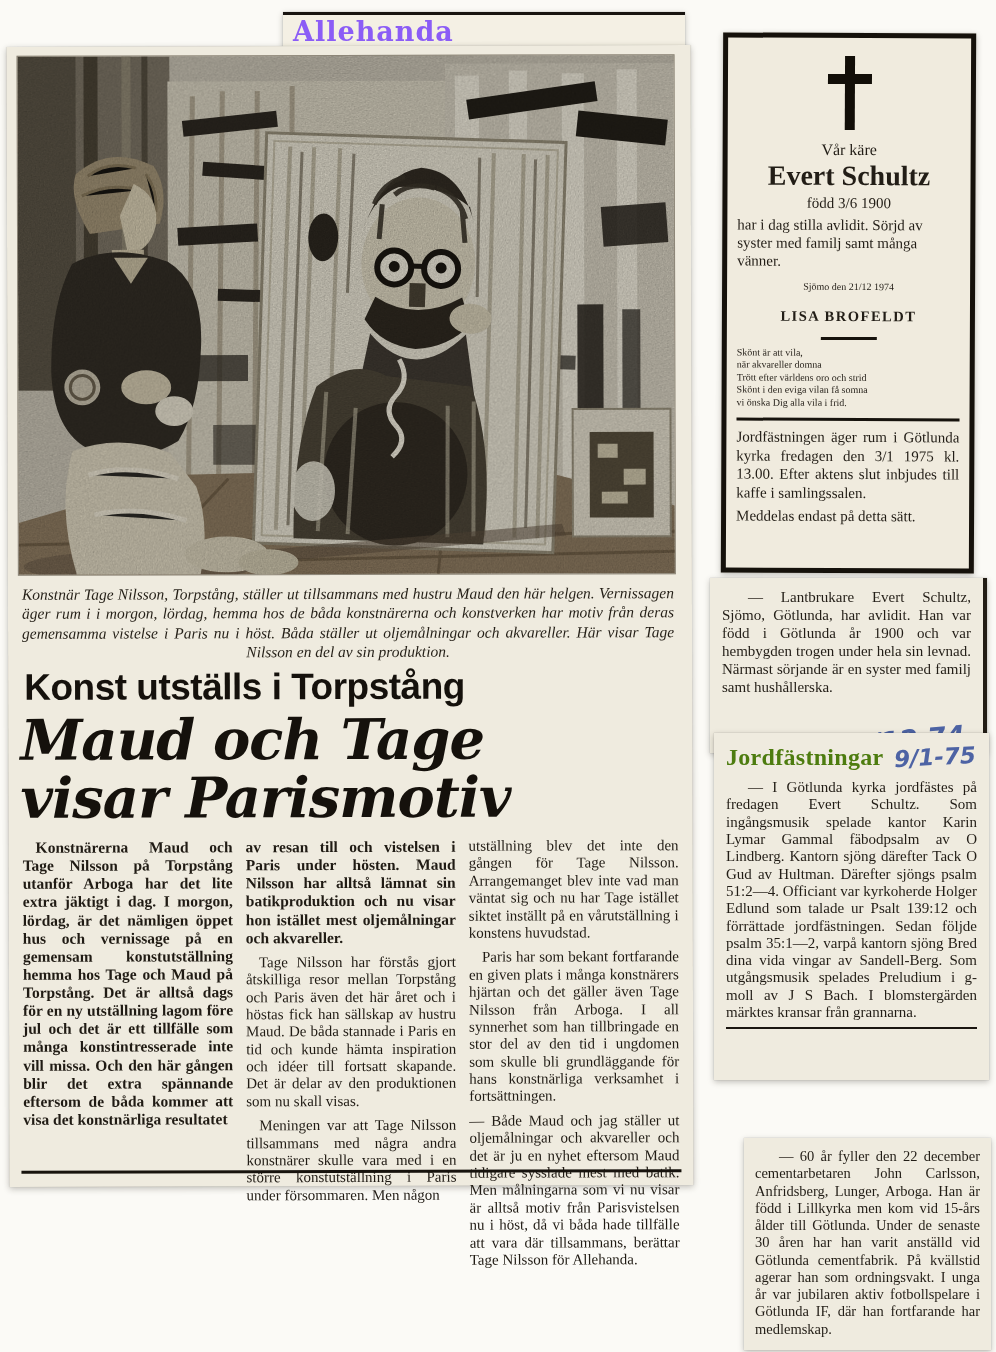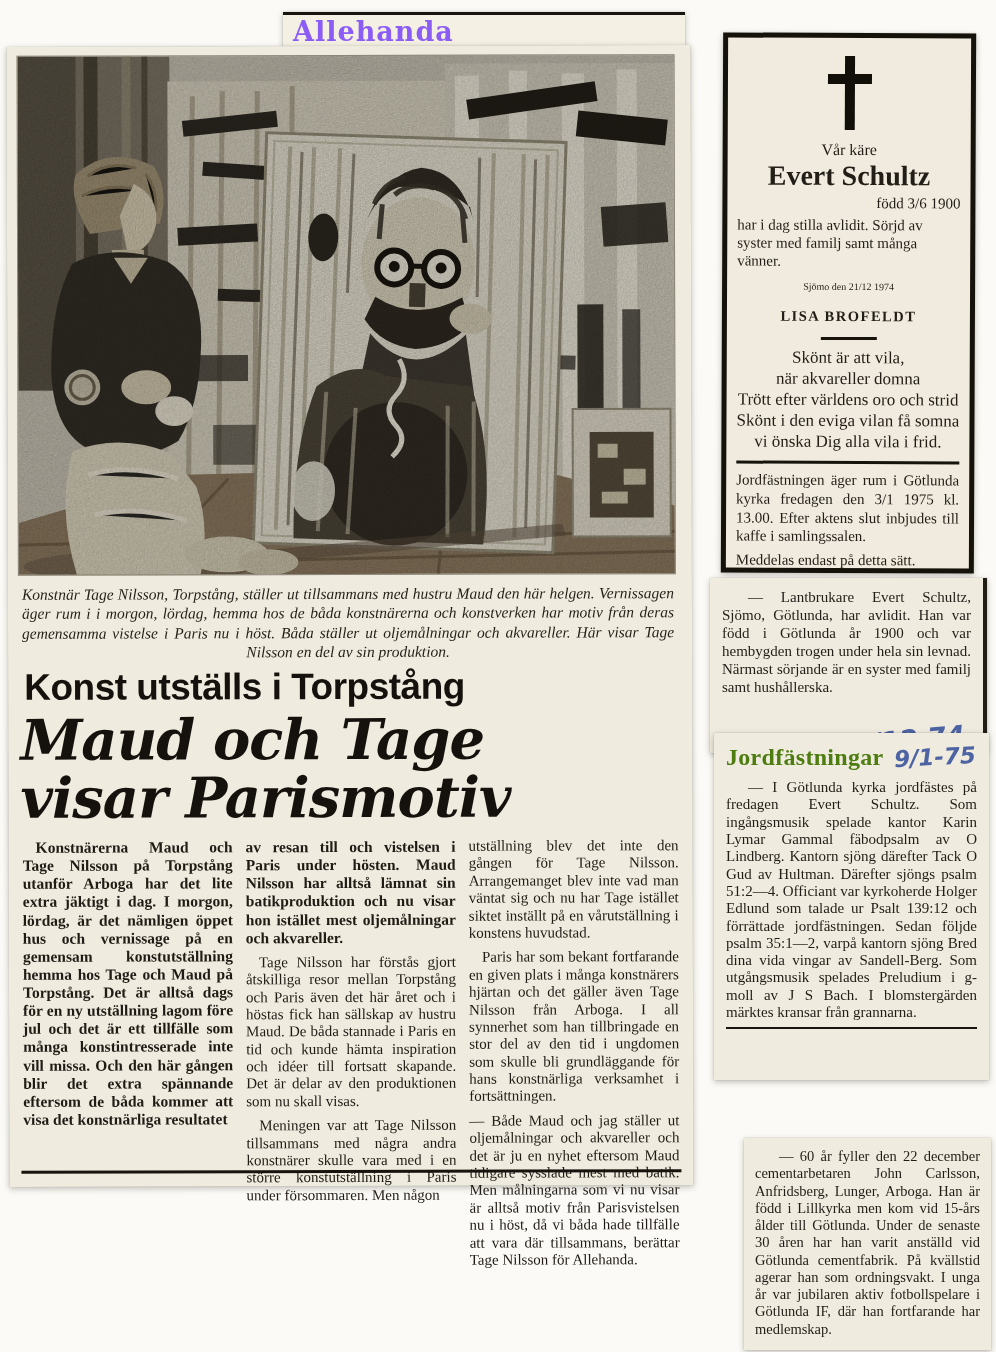--- a/index.html
+++ b/index.html
@@ -51,26 +51,26 @@
   .obituary {
     left:722px; top:33px; width:253px; height:540px;
     border:5px solid #15110b; background:#f0ebde; padding:6px 10px;
     font-size:14px; line-height:1.25; transform:rotate(.25deg);
   }
   .cross { position:relative; width:44px; height:74px; margin:12px auto 10px; }
   .cross .v { position:absolute; left:17px; top:0; width:10px; height:74px; background:#120e08; }
   .cross .h { position:absolute; left:0; top:18px; width:44px; height:10px; background:#120e08; }
   .ob-dedication { text-align:center; font-size:16px; }
   .ob-name { text-align:center; font-weight:bold; font-size:28px; line-height:1.1; margin-top:1px; }
-  .ob-born { text-align:right; font-size:15px; margin-top:2px; }
+  .ob-born { text-align:center; font-size:15px; margin-top:2px; }
   .ob-announce { margin-top:3px; font-size:15px; line-height:1.22; }
   .ob-place { text-align:center; font-size:10px; margin-top:11px; }
   .ob-mourner { text-align:center; font-weight:bold; font-size:14.5px; letter-spacing:1.5px; margin-top:13px; }
   .dash-divider { width:56px; border-top:3px solid #17130d; margin:12px auto 7px; }
-  .ob-verse { font-size:17px; line-height:1.24;text-align:center; }
+  .ob-verse { font-size:10px; line-height:1.24; }
   .ob-verse div { padding-left:2.4em; text-indent:-2.4em; }
   .thick-divider { border-top:3px solid #17130d; margin:9px 0 7px; }
   .ob-funeral { font-size:15px; line-height:1.24; text-align:justify; }
   .ob-notice { font-size:15px; margin-top:5px; }
 
   
   .notice-clip { left:710px; top:578px; width:277px; height:175px; padding:10px 12px 8px;
     border-right:4px solid #221d15; font-size:15px; line-height:1.2; text-align:justify; }
   .notice-clip p { text-indent:26px; }
   .handwriting { font-family:"DejaVu Sans",sans-serif; font-style:italic; color:#4d63a4; }

